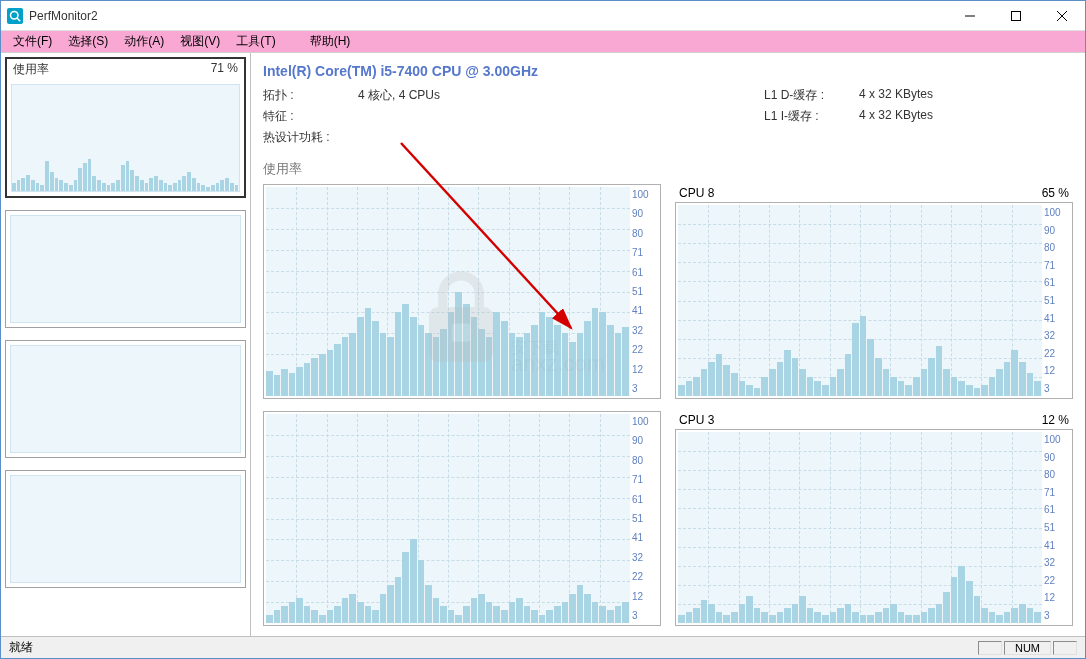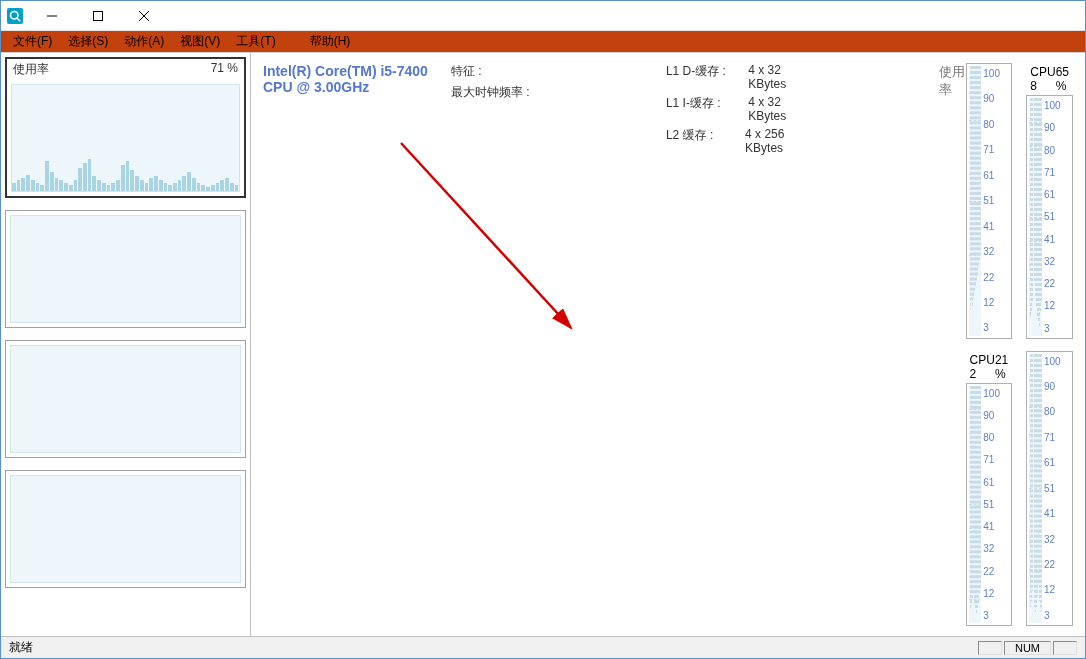--- a/index.html
+++ b/index.html
@@ -3,29 +3,29 @@
 <meta charset="utf-8">
 <style>
 * { box-sizing: border-box; margin: 0; padding: 0; }
 body { font-family: "Microsoft YaHei", "Segoe UI", Tahoma, sans-serif; font-size: 12px; background: #fff; color: #000; width: 1086px; height: 659px; overflow: hidden; display: flex; flex-direction: column; border: 1px solid #5a8fc7; }
 .titlebar { height: 30px; background: #fff; display: flex; align-items: center; border-bottom: 1px solid #e0e0e0; }
 .titlebar .icon { width: 16px; height: 16px; margin: 0 6px; background: #00a0c8; display: flex; align-items: center; justify-content: center; border-radius: 2px; }
 .titlebar .icon svg { width: 12px; height: 12px; }
 .titlebar .title { flex: 1; font-size: 12px; color: #333; }
 .titlebar .win-controls { display: flex; height: 100%; }
 .titlebar .win-btn { width: 46px; display: flex; align-items: center; justify-content: center; cursor: pointer; }
-.menubar { height: 22px; background: #c2410c; border-bottom: 1px solid #d0d0d0; display: flex; align-items: center; padding: 0 4px; }
+.menubar { height: 22px; background: #f9a8d4; border-bottom: 1px solid #d0d0d0; display: flex; align-items: center; padding: 0 4px; }
 .menubar .menu-item { padding: 2px 8px; font-size: 12px; cursor: pointer; }
 .client { flex: 1; display: flex; background: #fff; overflow: hidden; }
 .left-panel { width: 250px; border-right: 1px solid #c0c0c0; padding: 4px; display: flex; flex-direction: column; gap: 12px; background: #fff; }
 .thumb-card { border: 1px solid #a0a0a0; background: #fff; }
 .thumb-card.sel { border: 2px solid #333; }
 .thumb-header { display: flex; justify-content: space-between; padding: 2px 6px; font-size: 12px; color: #333; }
 .thumb-graph { height: 108px; background: #ecf6fb; margin: 4px; border: 1px solid #d0e5ef; position: relative; overflow: hidden; }
-.right-panel { flex: 1; padding: 10px 12px; overflow: hidden; display: flex; flex-direction: row; position: relative; }
+.right-panel { flex: 1; padding: 10px 12px; overflow: hidden; display: flex; flex-direction: column; position: relative; }
 .cpu-title { color: #5577cc; font-size: 14px; font-weight: 600; margin-bottom: 8px; }
 .info-grid { display: flex; gap: 60px; margin-bottom: 14px; font-size: 12px; }
 .info-col { display: flex; flex-direction: column; gap: 4px; }
 .info-row { display: flex; }
 .info-label { width: 95px; color: #333; }
 .info-val { color: #333; }
 .section-title { color: #777; font-size: 13px; margin-bottom: 6px; }
 .cpu-grid { display: grid; grid-template-columns: 1fr 1fr; gap: 12px 14px; flex: 1; }
 .cpu-card { display: flex; flex-direction: column; }
 .cpu-header { display: flex; justify-content: space-between; font-size: 12px; padding: 2px 4px; }
@@ -48,20 +48,21 @@
 </head>
 <body>
 
 <div class="titlebar">
   <div class="icon">
     <svg viewBox="0 0 16 16">
         <circle cx="7" cy="7" r="5" fill="none" stroke="#fff" stroke-width="2"></circle>
         <line x1="11" y1="11" x2="15" y2="15" stroke="#fff" stroke-width="2"></line>
       </svg>
   </div>
+  <div class="title">PerfMonitor2</div>
   <div class="win-controls">
     <div class="win-btn">
         <svg width="10" height="10">
           <line x1="0" y1="5" x2="10" y2="5" stroke="#000" stroke-width="1"></line>
         </svg>
       </div>
     <div class="win-btn">
         <svg width="10" height="10">
           <rect x="0.5" y="0.5" width="9" height="9" fill="none" stroke="#000" stroke-width="1"></rect>
         </svg>
@@ -156,41 +157,41 @@
         <div class="thumb-graph"></div>
       </div>
   </div>
 
   <div class="right-panel">
     <div class="cpu-title">Intel(R) Core(TM) i5-7400 CPU @ 3.00GHz</div>
 
     <div class="info-grid">
       <div class="info-col">
         <div class="info-row">
+            <span class="info-label">拓扑 :</span>
+            <span class="info-val">4 核心, 4 CPUs</span>
+          </div>
+        <div class="info-row">
             <span class="info-label">特征 :</span>
             <span class="info-val"></span>
           </div>
         <div class="info-row">
-            <span class="info-label">最大时钟频率 :</span>
+            <span class="info-label">热设计功耗 :</span>
             <span class="info-val"></span>
           </div>
       </div>
       <div style="flex:1"></div>
       <div class="info-col">
         <div class="info-row">
             <span class="info-label">L1 D-缓存 :</span>
             <span class="info-val">4 x 32 KBytes</span>
           </div>
         <div class="info-row">
             <span class="info-label">L1 I-缓存 :</span>
             <span class="info-val">4 x 32 KBytes</span>
-          </div>
-        <div class="info-row">
-            <span class="info-label">L2 缓存 :</span>
-            <span class="info-val">4 x 256 KBytes</span>
           </div>
       </div>
       <div style="width:80px"></div>
     </div>
 
     <div class="section-title">使用率</div>
 
     <div class="cpu-grid" id="cpu-grid">
         <div class="cpu-card">
           <div class="cpu-chart">
@@ -372,24 +373,20 @@
               <span>51</span>
               <span>41</span>
               <span>32</span>
               <span>22</span>
               <span>12</span>
               <span>3</span>
             </div>
           </div>
         </div>
         <div class="cpu-card">
-          <div class="cpu-header">
-            <span>CPU 2</span>
-            <span>21 %</span>
-          </div>
           <div class="cpu-chart">
             <div class="chart-plot">
               <div class="gridlines">
                 <div class="h" style="top: 10%;"></div>
                 <div class="h" style="top: 20%;"></div>
                 <div class="h" style="top: 30%;"></div>
                 <div class="h" style="top: 40%;"></div>
                 <div class="h" style="top: 50%;"></div>
                 <div class="h" style="top: 60%;"></div>
                 <div class="h" style="top: 70%;"></div>
@@ -467,20 +464,24 @@
               <span>51</span>
               <span>41</span>
               <span>32</span>
               <span>22</span>
               <span>12</span>
               <span>3</span>
             </div>
           </div>
         </div>
         <div class="cpu-card">
+          <div class="cpu-header">
+            <span>CPU 3</span>
+            <span>12 %</span>
+          </div>
           <div class="cpu-chart">
             <div class="chart-plot">
               <div class="gridlines">
                 <div class="h" style="top: 10%;"></div>
                 <div class="h" style="top: 20%;"></div>
                 <div class="h" style="top: 30%;"></div>
                 <div class="h" style="top: 40%;"></div>
                 <div class="h" style="top: 50%;"></div>
                 <div class="h" style="top: 60%;"></div>
                 <div class="h" style="top: 70%;"></div>
@@ -568,20 +569,31 @@
 
     <svg class="arrow" style="left:140px; top:80px;" width="220" height="210">
       <defs>
           <marker id="ah" markerWidth="10" markerHeight="10" refX="8" refY="3" orient="auto">
             <path d="M0,0 L0,6 L9,3 z" fill="#d40000"></path>
           </marker>
         </defs>
       <line x1="10" y1="10" x2="180" y2="195" stroke="#d40000" stroke-width="2.5" marker-end="url(#ah)"></line>
     </svg>
 
+    <div class="watermark" style="left:160px; top:210px;">
+      <svg class="lock" viewBox="0 0 100 120">
+        <rect x="15" y="48" width="70" height="60" rx="10" fill="#bbb"></rect>
+        <path d="M30 48 V34 a20 20 0 0 1 40 0 V48" fill="none" stroke="#bbb" stroke-width="10"></path>
+        <rect x="40" y="66" width="20" height="20" rx="3" fill="#fff" opacity="0.6"></rect>
+      </svg>
+      <svg width="250" height="50" style="position:absolute; left:100px; top:60px;">
+        <text x="0" y="30" font-size="16" fill="#888" opacity="0.4">安下载</text>
+        <text class="watermark-text" x="0" y="48"><tspan>anxz</tspan><tspan>.com</tspan></text>
+      </svg>
+    </div>
 
   </div>
 </div>
 
 <div class="statusbar">
   <span>就绪</span>
   <div class="right">
     <span class="cell"></span>
     <span class="cell">NUM</span>
     <span class="cell"></span>

